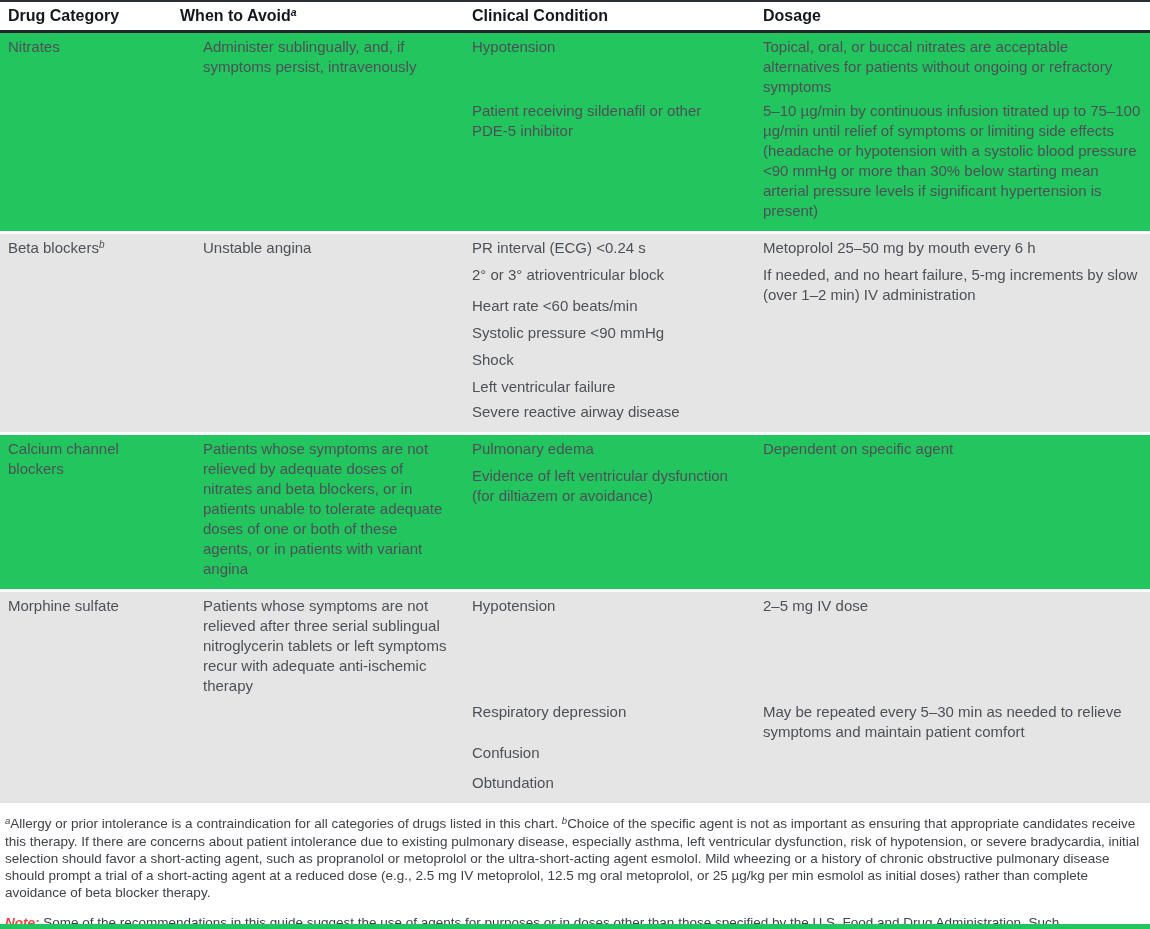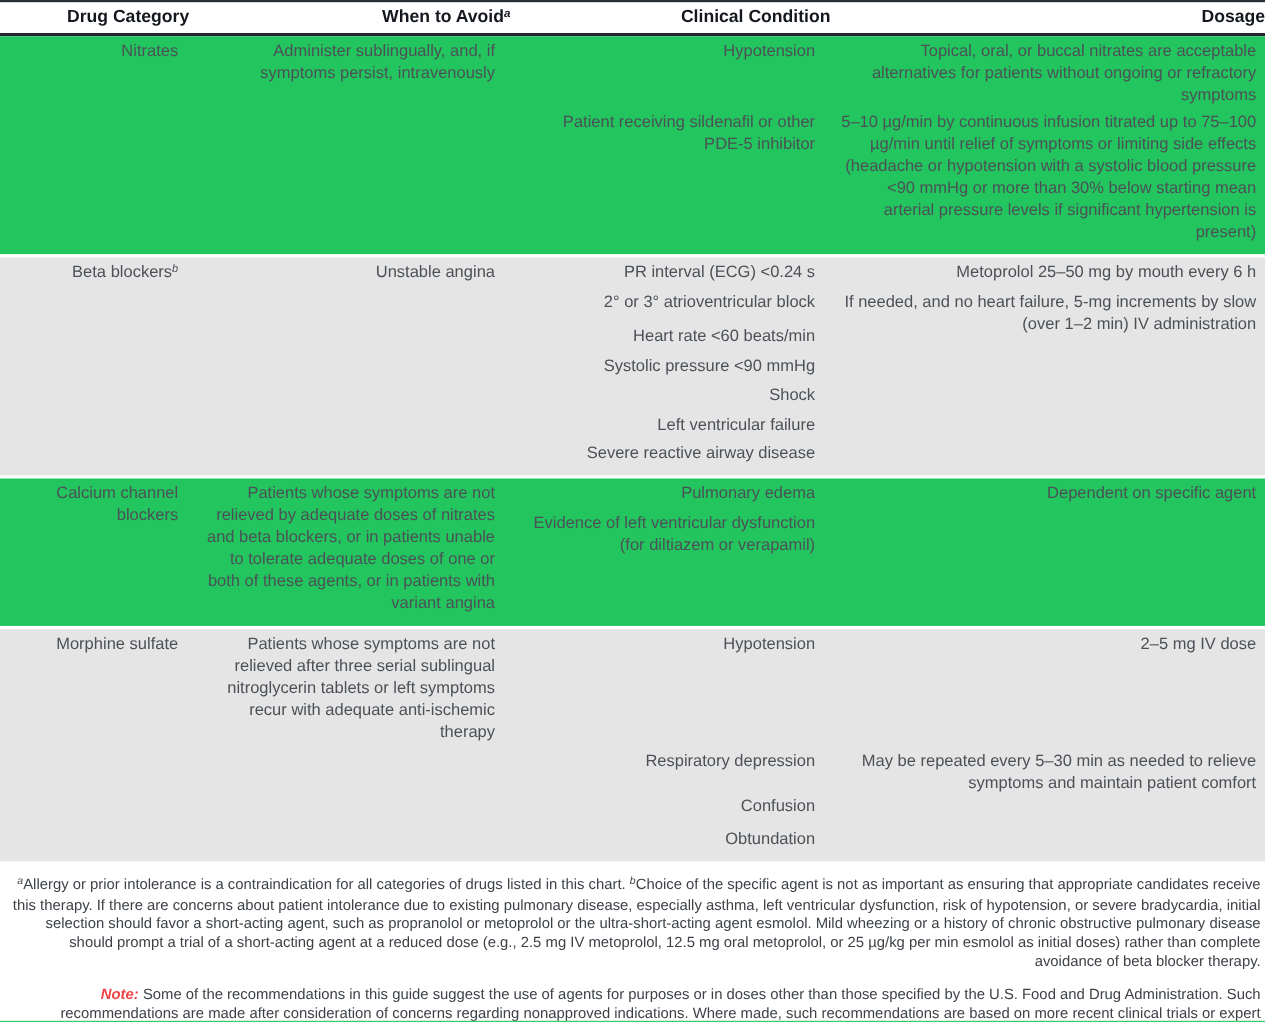--- a/index.html
+++ b/index.html
@@ -1,19 +1,19 @@
 <!DOCTYPE html>
 <html><head>
 <meta charset="utf-8">
 <style>
   html,body{margin:0;padding:0;background:#ffffff;}
   body{font-family:"Liberation Sans", sans-serif;}
   .page{
     width:1150px;height:929px;box-sizing:border-box;background:#ffffff;
-    overflow:hidden;border-bottom:1px solid #22c55e;text-align:right;
+    overflow:hidden;border-bottom:5px solid #22c55e;
   }
   
   .thead{
     display:grid;grid-template-columns:172px 292px 291px 395px;
     border-top:2px solid #2a2f38;border-bottom:3px solid #21262e;
     padding:4px 0 3px 0;background:#ffffff;
   }
   .hc{font-weight:bold;font-size:16px;color:#14181e;padding-left:8px;line-height:20px;}
   .hsup{font-size:10.5px;font-style:italic;font-weight:bold;position:relative;top:-5px;}
   .band{
@@ -21,21 +21,21 @@
     padding:4px 0 10px 0;margin-bottom:3px;box-sizing:border-box;
   }
   .band.light{background:#22c55e;}
   .band.dark{background:#e5e5e5;}
   .band-nitrates{grid-template-rows:64px auto;min-height:189px;}
   .band-beta{grid-template-rows:27px 31px 27px 27px 27px 25px auto;min-height:180px;}
   .band-calcium{grid-template-rows:27px auto;min-height:126px;}
   .band-morphine{grid-template-rows:106px 41px 30px auto;min-height:209px;}
   .cell{font-size:15px;line-height:20px;color:#4c5157;padding-left:8px;box-sizing:border-box;}
   .drug{grid-column:1;grid-row:1;padding-right:10px;}
-  .clin{grid-column:2;grid-row:1 / -1;padding-right:14px;}
+  .clin{grid-column:2;grid-row:1 / -1;padding-right:14px;margin-left:23px;}
   .avoid{grid-column:3;padding-right:14px;}
   .dose{grid-column:4;padding-right:8px;}
   .r1{grid-row:1}.r2{grid-row:2}.r3{grid-row:3}.r4{grid-row:4}.r5{grid-row:5}.r6{grid-row:6}.r7{grid-row:7}
   .dsup{font-size:10px;font-style:italic;position:relative;top:-5px;}
   
   .footnotes{padding:9px 4px 0 5px;}
   .fn{font-size:13.5px;line-height:17px;color:#3e4247;margin:0 0 13px 0;}
   .fnsup{font-size:9.5px;font-style:italic;position:relative;top:-4px;}
   .lbl{font-weight:bold;font-style:italic;color:#ef4444;}
 </style>
@@ -72,21 +72,21 @@
     <div class="cell avoid r5">Shock</div>
     <div class="cell avoid r6">Left ventricular failure</div>
     <div class="cell avoid r7">Severe reactive airway disease</div>
   </div>
 
   <div class="band light band-calcium">
     <div class="cell drug"><span>Calcium channel blockers</span></div>
     <div class="cell clin">Patients whose symptoms are not relieved by adequate doses of nitrates and beta blockers, or in patients unable to tolerate adequate doses of one or both of these agents, or in patients with variant angina</div>
     <div class="cell avoid r1">Pulmonary edema</div>
     <div class="cell dose r1">Dependent on specific agent</div>
-    <div class="cell avoid r2">Evidence of left ventricular dysfunction (for diltiazem or verapamil)</div>
+    <div class="cell avoid r2">Evidence of left ventricular dysfunction (for diltiazem or avoidance)</div>
   </div>
 
   <div class="band dark band-morphine">
     <div class="cell drug"><span>Morphine sulfate</span></div>
     <div class="cell clin">Patients whose symptoms are not relieved after three serial sublingual nitroglycerin tablets or left symptoms recur with adequate anti-ischemic therapy</div>
     <div class="cell avoid r1">Hypotension</div>
     <div class="cell dose r1">2–5 mg IV dose</div>
     <div class="cell avoid r2">Respiratory depression</div>
     <div class="cell dose r2">May be repeated every 5–30 min as needed to relieve symptoms and maintain patient comfort</div>
     <div class="cell avoid r3">Confusion</div>

